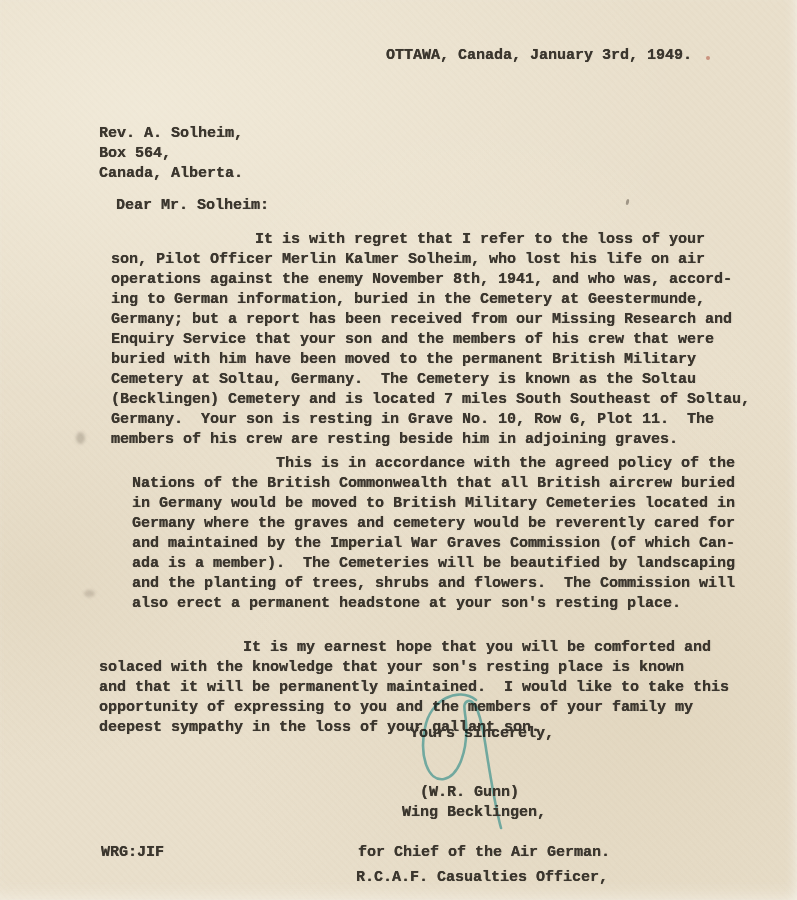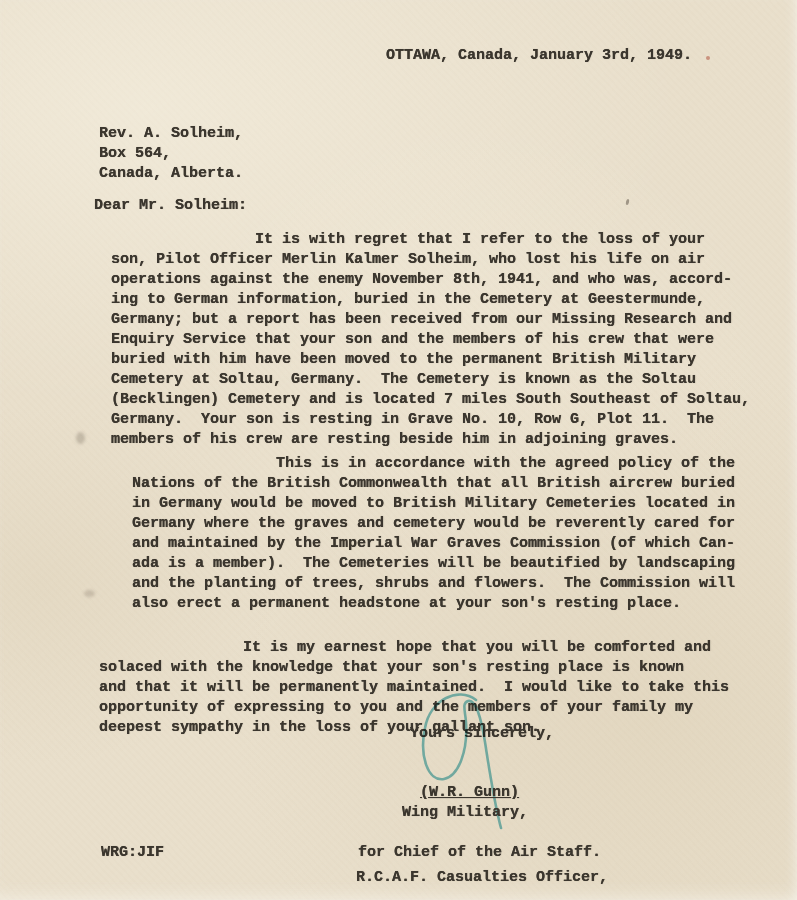--- a/index.html
+++ b/index.html
@@ -30,26 +30,26 @@
   }
   .tw {
     position: absolute;
     white-space: pre;
     letter-spacing: 0;
     text-shadow: 0 0 0.6px rgba(59, 54, 46, 0.9),
                  0.4px 0.4px 0.9px rgba(59, 54, 46, 0.3);
   }
   .dateline   { left: 386px; top: 46px;  }
   .recipient  { left: 99px;  top: 124px; }
-  .salutation { left: 94px;  top: 196px; }
+  .salutation { left: 116px;  top: 196px; }
   .para-1     { left: 99px;  top: 230px; margin-left: 12px; }
   .para-2     { left: 99px;  top: 454px; margin-left: 33px; }
   .para-3     { left: 99px;  top: 638px; }
   .closing    { left: 410px; top: 724px; }
-  .sig-name   { left: 420px; top: 783px; text-decoration: underline; }
+  .sig-name   { left: 420px; top: 783px; }
   .sig-title-1 { left: 402px; top: 803px; }
   .sig-title-2 { left: 356px; top: 823px; margin-top: 45px; }
   .sig-title-3 { left: 358px; top: 843px; }
   .reference  { left: 101px; top: 843px; text-align: right; }
   .signature-svg {
     position: absolute;
     left: 412px;
     top: 688px;
     width: 105px;
     height: 145px;
@@ -107,23 +107,23 @@
 opportunity of expressing to you and the members of your family my
 deepest sympathy in the loss of your gallant son.</div>
 
   <div class="tw closing">Yours sincerely,</div>
 
   <svg class="signature-svg" viewBox="0 0 105 145" fill="none" xmlns="http://www.w3.org/2000/svg">
     <path d="M 64 12 C 46 -2 18 12 13 40 C 7 68 16 94 32 91 C 47 88 56 62 54 34 C 53 22 50 15 56 13 C 64 11 69 30 73 54 C 77 80 82 114 89 140" stroke-width="2.6" stroke-linecap="round" stroke-linejoin="round" stroke="#5ab5c0"></path>
   </svg>
 
   <div class="tw sig-name">(W.R. Gunn)</div>
-  <div class="tw sig-title-1">Wing Military,</div>
+  <div class="tw sig-title-1">Wing Becklingen,</div>
   <div class="tw sig-title-2">R.C.A.F. Casualties Officer,</div>
-  <div class="tw sig-title-3">for Chief of the Air Staff.</div>
+  <div class="tw sig-title-3">for Chief of the Air German.</div>
 
   <div class="tw reference">WRG:JIF</div>
 
   <div class="speck speck-red"></div>
   <div class="speck speck-mark"></div>
   <div class="speck smudge-1"></div>
   <div class="speck smudge-2"></div>
 
 </div>
 

